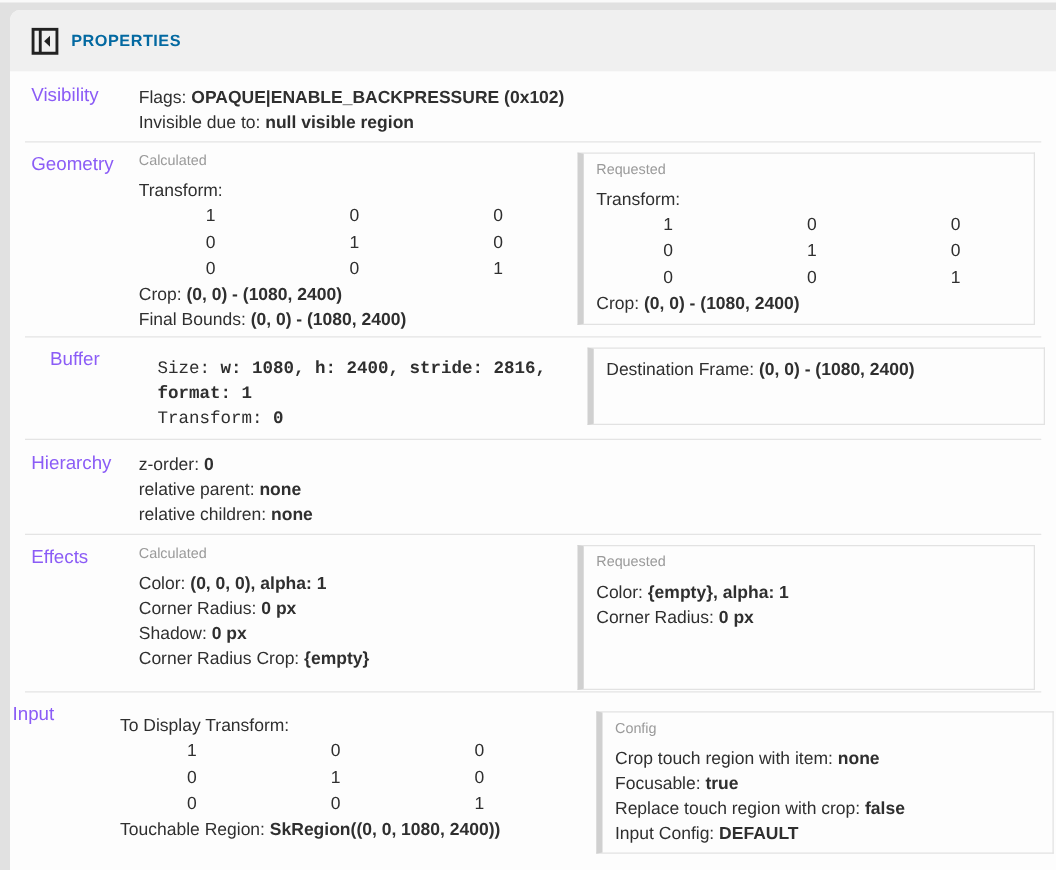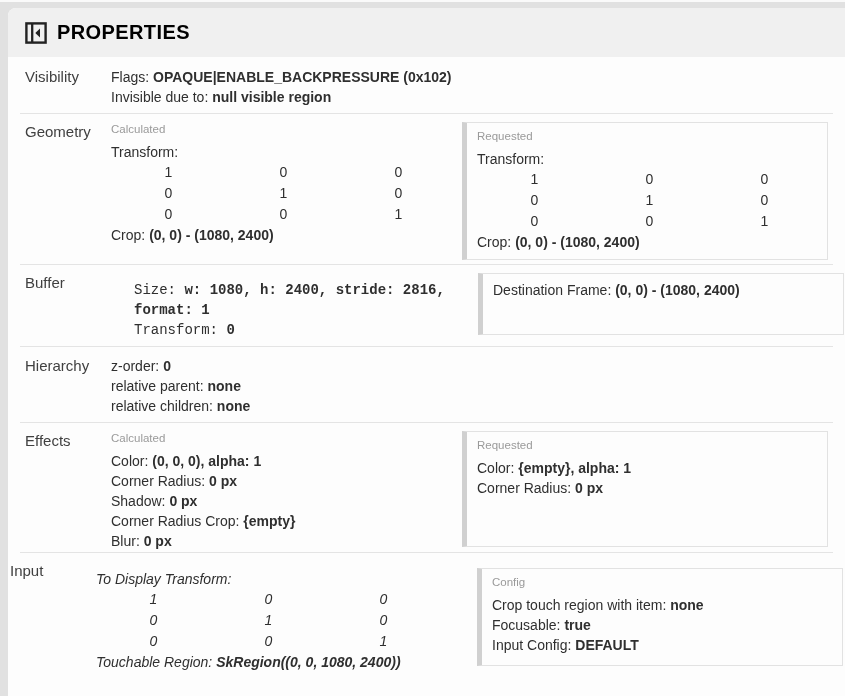--- a/index.html
+++ b/index.html
@@ -25,40 +25,40 @@
     background: #f0f0f0;
     display: flex; align-items: center;
     padding: 0 16px;
   }
   .icon-btn {
     width: 24px; height: 24px;
     display: flex; align-items: center; justify-content: center;
     cursor: pointer; flex: none;
   }
   .card-title {
-    font-size: 20px; font-weight: bold; color: #000000;
+    font-size: 13px; font-weight: bold; color: #0369a1;
     letter-spacing: 0.4px; margin-left: 9px;
   }
   .card-content { flex: 1; display: flex; flex-direction: column; overflow: hidden; }
   .section { display: flex; }
   .s-visibility { padding: 10px 17px 6px; }
   .s-geometry  { padding: 8px 17px 4px; }
-  .s-buffer    { padding: 8px 17px 6px; gap: 23px; }
+  .s-buffer    { padding: 8px 32px 6px; }
   .s-hierarchy { padding: 9px 17px 6px; }
   .s-effects   { padding: 8px 17px 1px; justify-content: flex-end; }
   .s-input     { padding: 8px 2px 10px; flex: 1; justify-content: center; }
   .divider { border-top: 1px solid #e4e4e4; margin: 0 12px; height: 0; flex: none; }
   .sec-label {
     width: 86px; flex: none;
-    font-size: 15px; line-height: 19px; color: #404040;
+    font-size: 15px; line-height: 19px; color: #8b5cf6;
   }
   .sec-body { flex: 1; display: flex; justify-content: space-between; }
   .col-left { width: 344px; flex: none; }
   .col-left.pt7 { padding-top: 7px; font-family: Liberation Mono, monospace; }
-  .col-left.pt8 { padding-top: 8px; font-style: italic; }
+  .col-left.pt8 { padding-top: 8px; }
   .kv { font-size: 14px; line-height: 20px; }
   .k { font-weight: normal; }
   .v { font-weight: bold; }
   .group-label { font-size: 11.5px; line-height: 15px; color: #9a9a9a; margin-bottom: 5px; }
   .matrix { display: grid; grid-template-columns: repeat(3, 115px); }
   .mcell { text-align: center; font-size: 14px; line-height: 21px; }
   .panel {
     width: 366px; flex: none; align-self: flex-start;
     background: #fdfdfd;
     border: 1px solid #e2e2e2;
@@ -126,20 +126,24 @@
             <span class="mcell">1</span>
             <span class="mcell">0</span>
             <span class="mcell">0</span>
             <span class="mcell">0</span>
             <span class="mcell">1</span>
           </div>
           <div class="kv">
             <span class="k">Crop:</span>
             <span class="v">(0, 0) - (1080, 2400)</span>
           </div>
+          <div class="kv">
+            <span class="k">Final Bounds:</span>
+            <span class="v">(0, 0) - (1080, 2400)</span>
+          </div>
         </div>
         <div class="panel panel-geometry">
           <div class="group-label">Requested</div>
           <div class="kv">
             <span class="k">Transform:</span>
           </div>
           <div class="matrix">
             <span class="mcell">1</span>
             <span class="mcell">0</span>
             <span class="mcell">0</span>
@@ -217,24 +221,20 @@
             <span class="v">0 px</span>
           </div>
           <div class="kv">
             <span class="k">Shadow:</span>
             <span class="v">0 px</span>
           </div>
           <div class="kv">
             <span class="k">Corner Radius Crop:</span>
             <span class="v">{empty}</span>
           </div>
-          <div class="kv">
-            <span class="k">Blur:</span>
-            <span class="v">0 px</span>
-          </div>
         </div>
         <div class="panel panel-effects">
           <div class="group-label">Requested</div>
           <div class="kv">
             <span class="k">Color:</span>
             <span class="v">{empty}, alpha: 1</span>
           </div>
           <div class="kv">
             <span class="k">Corner Radius:</span>
             <span class="v">0 px</span>
@@ -271,20 +271,24 @@
           <div class="group-label">Config</div>
           <div class="kv">
             <span class="k">Crop touch region with item:</span>
             <span class="v">none</span>
           </div>
           <div class="kv">
             <span class="k">Focusable:</span>
             <span class="v">true</span>
           </div>
           <div class="kv">
+            <span class="k">Replace touch region with crop:</span>
+            <span class="v">false</span>
+          </div>
+          <div class="kv">
             <span class="k">Input Config:</span>
             <span class="v">DEFAULT</span>
           </div>
         </div>
       </div>
     </div>
 
   </div>
 </div>
 

